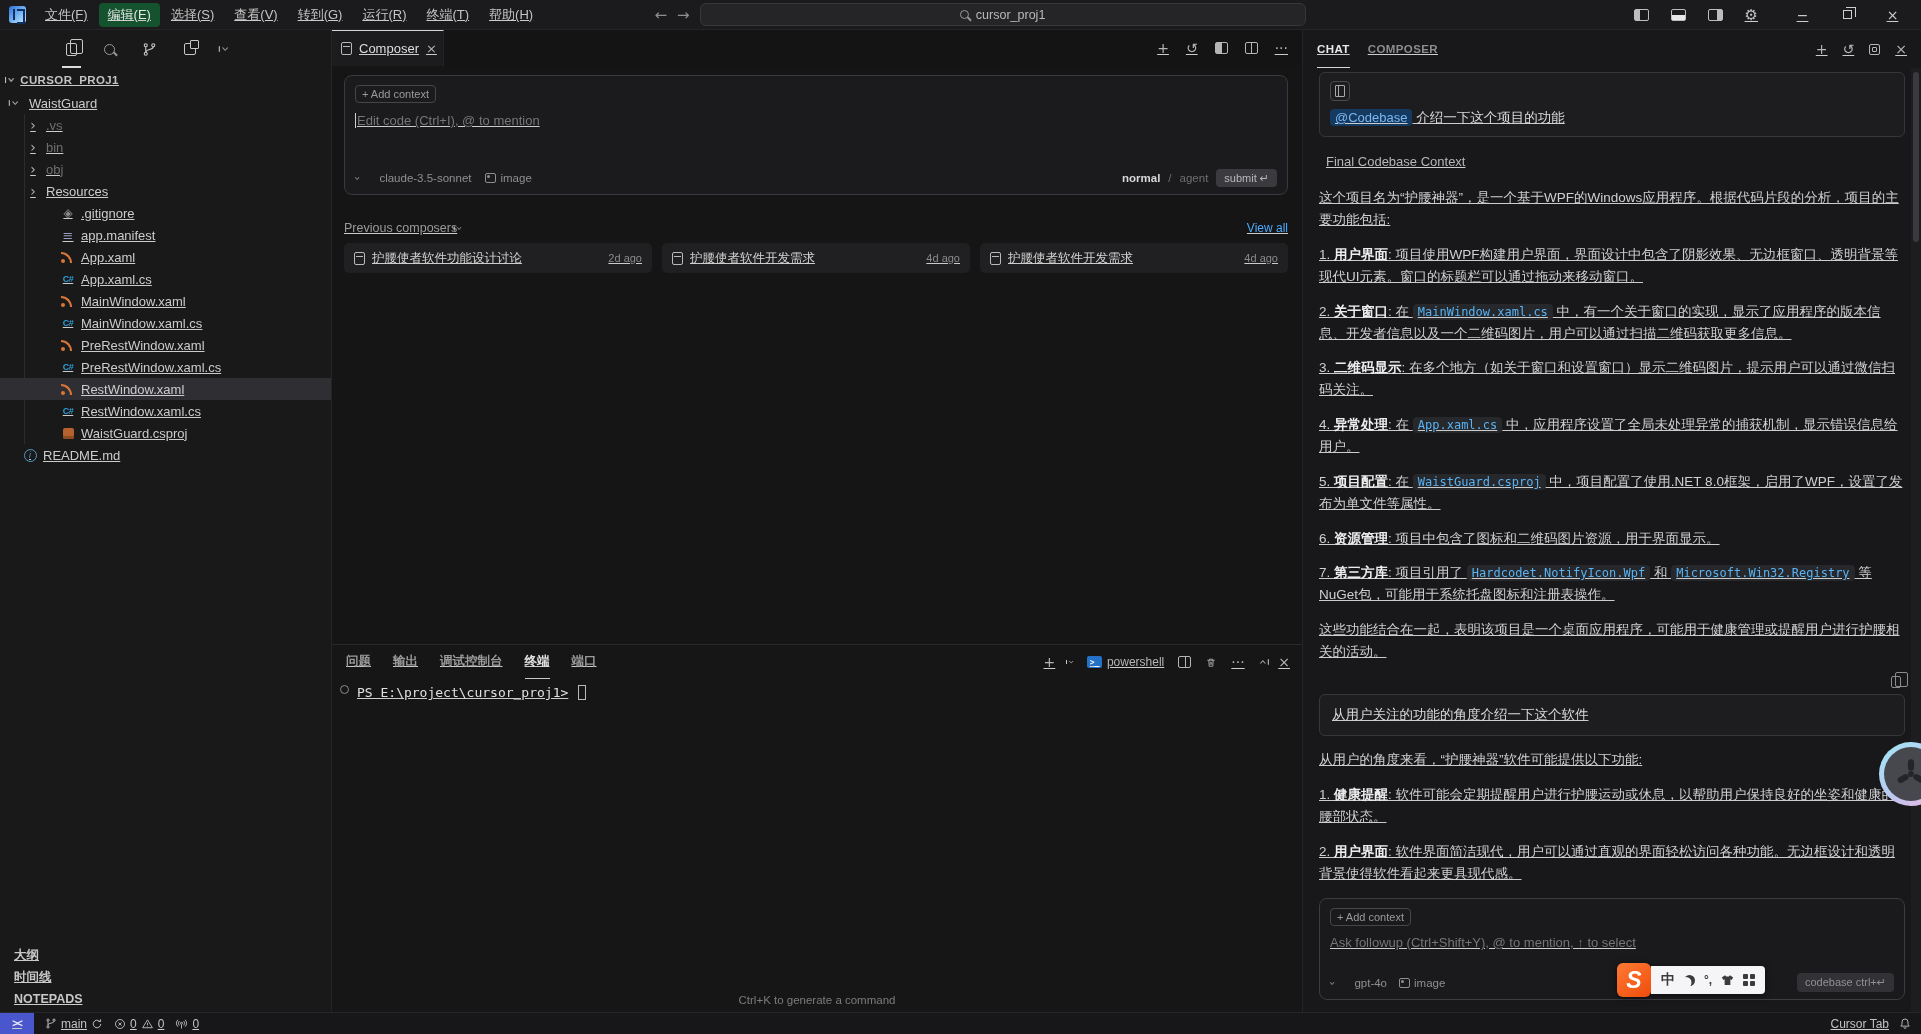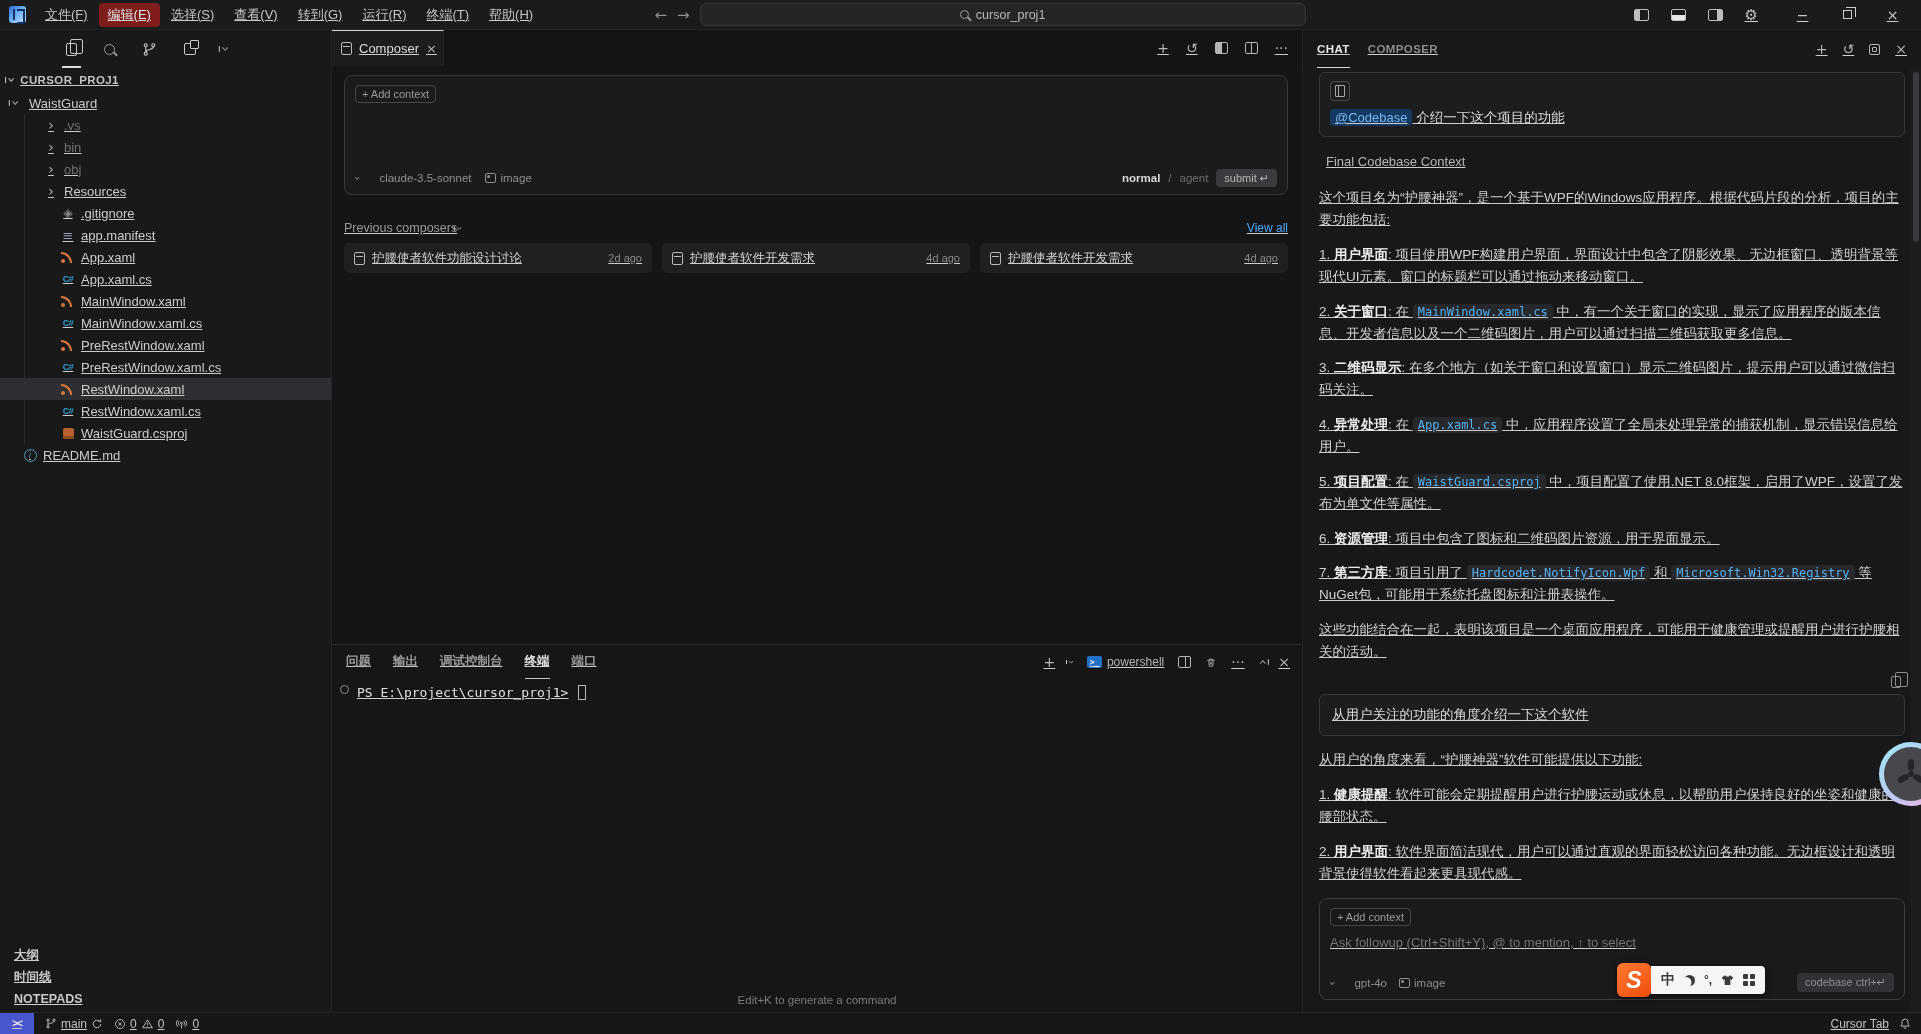--- a/index.html
+++ b/index.html
@@ -8,21 +8,21 @@
   #app { width:1921px; height:1034px; display:flex; flex-direction:column; position:relative;text-decoration:underline; }
 
   
   .titlebar { height:30px; background:#1b1b1d; display:flex; align-items:center; position:relative; flex:0 0 30px; border-bottom:1px solid #242426;}
   .app-logo { width:17px; height:17px; margin:0 10px 0 9px; border-radius:3px;
     background:linear-gradient(135deg,#2c6fd8 0%,#79b8f3 55%,#cfe6ff 100%); position:relative; }
   .app-logo::before{content:"";position:absolute;left:4px;top:3px;width:2px;height:11px;background:#0e2f63;}
   .app-logo::after{content:"";position:absolute;left:8px;top:3px;width:6px;height:11px;border:2px solid #0e2f63;border-left:none;}
   .menus{display:flex;align-items:center;gap:2px;}
   .menu-item{font-size:13px;color:#c4c4c4;padding:3px 9px;border-radius:4px;white-space:nowrap;}
-  .menu-item.active{background:#7f1d1d;color:#e6e6e6;}
+  .menu-item.active{background:#14532d;color:#e6e6e6;}
   .nav-center{position:absolute;left:50%;top:0;height:100%;transform:translateX(-47%);display:flex;align-items:center;gap:10px;}
   .nav-arrow{font-size:15px;color:#8f8f8f;font-family:"DejaVu Sans",sans-serif;}
   .searchbox{width:606px;height:23px;background:#252528;border:1px solid #38383c;border-radius:6px;display:flex;align-items:center;justify-content:center;gap:7px;color:#b9b9b9;font-size:12.5px;}
   .mag{width:9px;height:9px;border:1.5px solid #9a9a9a;border-radius:50%;position:relative;display:inline-block;}
   .mag::after{content:"";position:absolute;width:5px;height:1.5px;background:#9a9a9a;transform:rotate(45deg);right:-4px;bottom:-1px;}
   .tb-right{margin-left:auto;display:flex;align-items:center;gap:22px;padding-right:6px;}
   .panel-ico{width:15px;height:12px;border:1px solid #bdbdbd;border-radius:2px;position:relative;display:inline-block;}
   .panel-ico.pleft::before{content:"";position:absolute;left:0;top:0;bottom:0;width:5px;background:#bdbdbd;}
   .panel-ico.pbottom::before{content:"";position:absolute;left:0;right:0;bottom:0;height:5px;background:#e8e8e8;}
   .panel-ico.pright::before{content:"";position:absolute;right:0;top:0;bottom:0;width:5px;background:#bdbdbd;}
@@ -46,21 +46,21 @@
   .layout-ic::before{content:"";position:absolute;top:-4px;right:-4px;width:7px;height:7px;border:1.4px solid currentColor;background:#191919;border-radius:1px;}
   .chev{display:inline-block;font-size:14px;line-height:1;color:#9a9a9a;font-family:"DejaVu Sans",sans-serif;}
   .chev.down{transform:rotate(90deg);}
   .chev.up{transform:rotate(-90deg);}
   .proj-header{height:24px;display:flex;align-items:center;gap:5px;padding-left:9px;font-size:11.5px;font-weight:bold;color:#c3c3c3;letter-spacing:.4px;}
   .tree{flex:0 0 auto;}
   .tree-row{height:22px;display:flex;align-items:center;font-size:13px;color:#cccccc;gap:5px;cursor:default;}
   .tree-row.ind1{padding-left:22px;}
   .tree-row.ind2{padding-left:60px;background-image:linear-gradient(#2c2c2c,#2c2c2c);background-repeat:no-repeat;background-size:1px 100%;background-position:24px 0;}
   .tree-row.ind1.haschev{padding-left:8px;}
-  .tree-row.ind2.haschev{padding-left:43px;}
+  .tree-row.ind2.haschev{padding-left:25px;}
   .tree-row.dim .t-label{color:#6f6f6f;}
   .tree-row.selected{background:#2f2f33;background-image:none;}
   .t-icon{width:16px;display:inline-flex;align-items:center;justify-content:center;flex:0 0 16px;}
   .ic-chev::before{content:"›";font-family:"DejaVu Sans",sans-serif;font-size:14px;color:#b0b0b0;display:inline-block;}
   .ic-chev.ic-down::before{transform:rotate(90deg);}
   .ic-gitignore::before{content:"◈";color:#8a8a8a;font-family:"DejaVu Sans",sans-serif;font-size:12px;}
   .ic-manifest::before{content:"≡";color:#9aa0c0;font-size:13px;font-family:"DejaVu Sans",sans-serif;}
   .ic-xaml{position:relative;width:13px;height:13px;}
   .ic-xaml::before{content:"";position:absolute;left:1px;bottom:1px;width:4px;height:4px;border-radius:50%;background:#d8763a;}
   .ic-xaml::after{content:"";position:absolute;left:1px;bottom:1px;width:9px;height:9px;border-top:2px solid #d8763a;border-right:2px solid #d8763a;border-top-right-radius:100%;transform:rotate(0deg);}
@@ -360,20 +360,24 @@
           <span class="ticon">↺</span>
           <span class="split-ic fill-left"></span>
           <span class="split-ic"></span>
           <span class="ticon">···</span>
         </div>
       </div>
 
       <div class="composer-area">
         <div class="composer-box">
           <span class="chip">+ Add context</span>
+          <div class="composer-ph">
+            <span class="caret"></span>
+            <span>Edit code (Ctrl+I), @ to mention</span>
+          </div>
           <div class="composer-foot">
             <span class="model-sel">
               <span class="chev down" style="font-size:11px">›</span>
               <span>claude-3.5-sonnet</span>
             </span>
             <span style="width:14px"></span>
             <span class="img-ic"></span>
             <span>image</span>
             <span class="foot-right">
               <span class="mode-normal">normal</span>
@@ -441,21 +445,21 @@
             <span class="ticon">×</span>
           </div>
         </div>
         <div class="term-body">
           <div class="term-line">
             <span class="term-dot"></span>
             <span>PS E:\project\cursor_proj1&gt;</span>
             <span class="term-cursor"></span>
           </div>
         </div>
-        <div class="term-hint">Edit+K to generate a command</div>
+        <div class="term-hint">Ctrl+K to generate a command</div>
       </div>
     </div>
 
     <div class="rightpanel">
       <div class="chat-header">
 
           <div class="chat-tab active">CHAT</div>
 
           <div class="chat-tab">COMPOSER</div>
 

